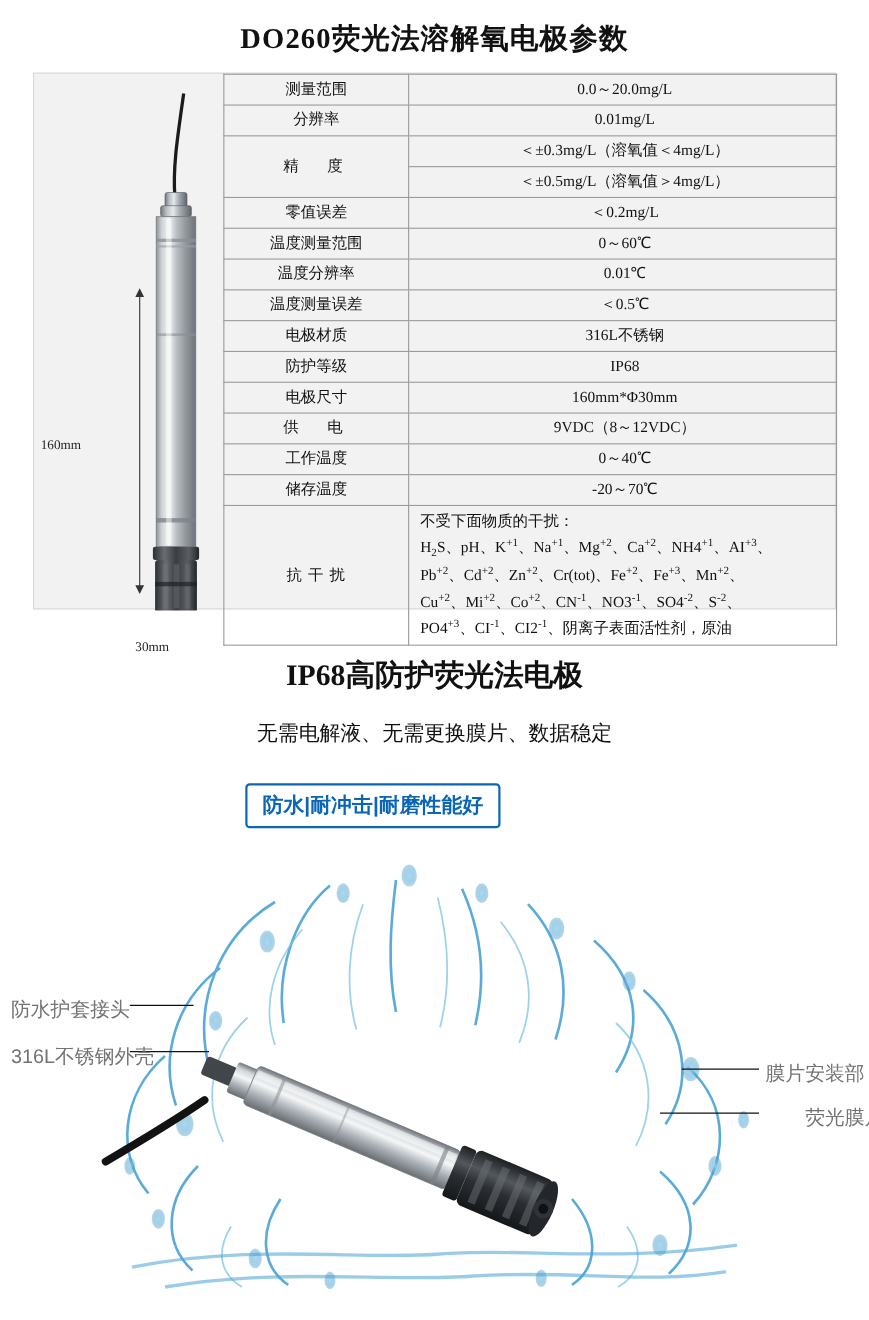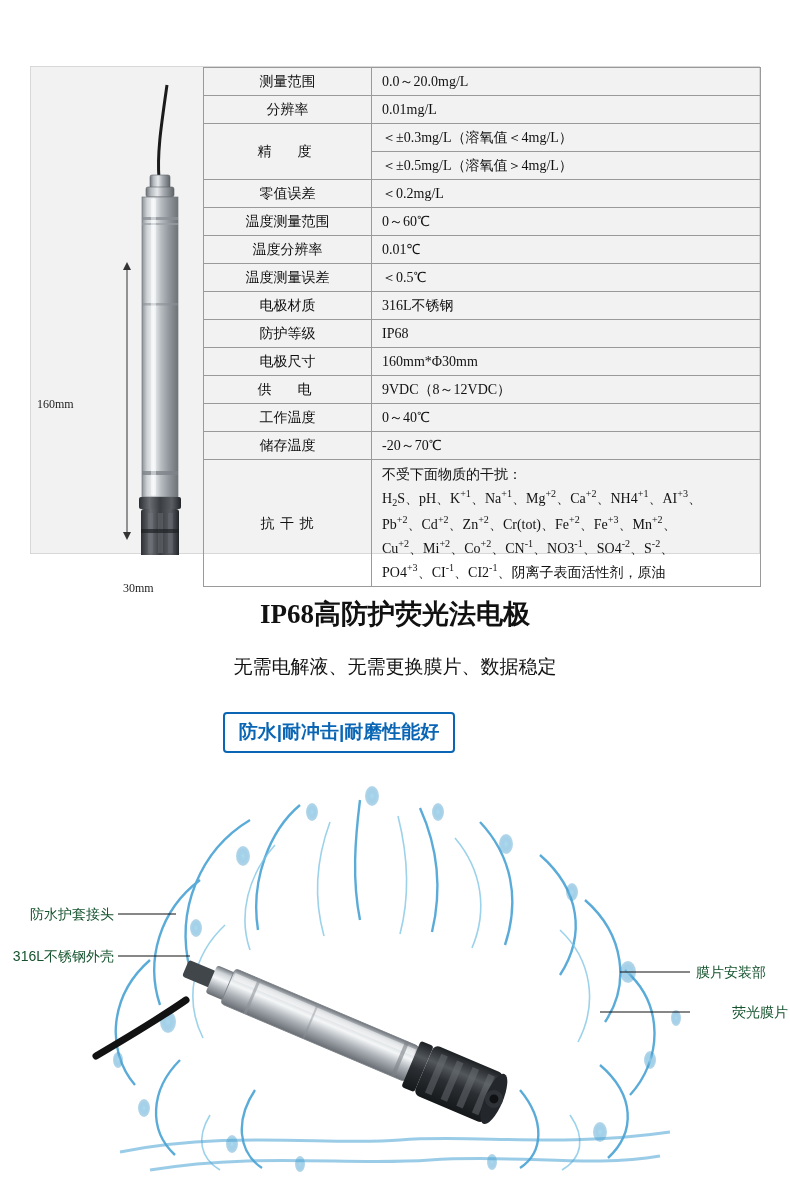--- a/index.html
+++ b/index.html
@@ -64,21 +64,21 @@
     border: 1px solid #9a9a9a;
     padding: 3px 6px;
     vertical-align: middle;
     line-height: 1.5;
   }
   .spec-table td.k {
     width: 168px;
     text-align: center;
     white-space: nowrap;
   }
-  .spec-table td.v { padding-left: 10px; }
+  .spec-table td.v { padding-left: 10px; text-align: center; }
   .spec-table td.v2 { padding-left: 10px; line-height: 1.65; }
   .k-wide { letter-spacing: 6px; }
   sup { font-size: 0.72em; vertical-align: super; }
   sub { font-size: 0.72em; }
 
   
   .h2 {
     position: absolute;
     left: 0; top: 596px; width: 790px;
     text-align: center;
@@ -114,31 +114,32 @@
     position: absolute;
     left: 0; top: 760px;
     width: 790px; height: 420px;
     overflow: hidden;
     background: #ffffff;
   }
   .photo svg { display: block; }
 
   .callout {
     position: absolute;
-    font-size: 14px;
-    color: #14532d;
+    font-size: 18px;
+    color: #737373;
     white-space: nowrap;
   }
   .cl-left { text-align: right; }
 </style>
 </head>
 <body>
 
 <div class="page">
 
+  <div class="main-title">DO260荧光法溶解氧电极参数</div>
 
   <div class="spec-block">
 
     <div class="probe-col">
       <svg width="172" height="488" viewBox="0 0 172 488">
         <defs>
           <linearGradient id="steel" x1="0" y1="0" x2="1" y2="0">
             <stop offset="0%" stop-color="#8d9297"></stop>
             <stop offset="14%" stop-color="#cfd3d6"></stop>
             <stop offset="32%" stop-color="#f2f4f5"></stop>

